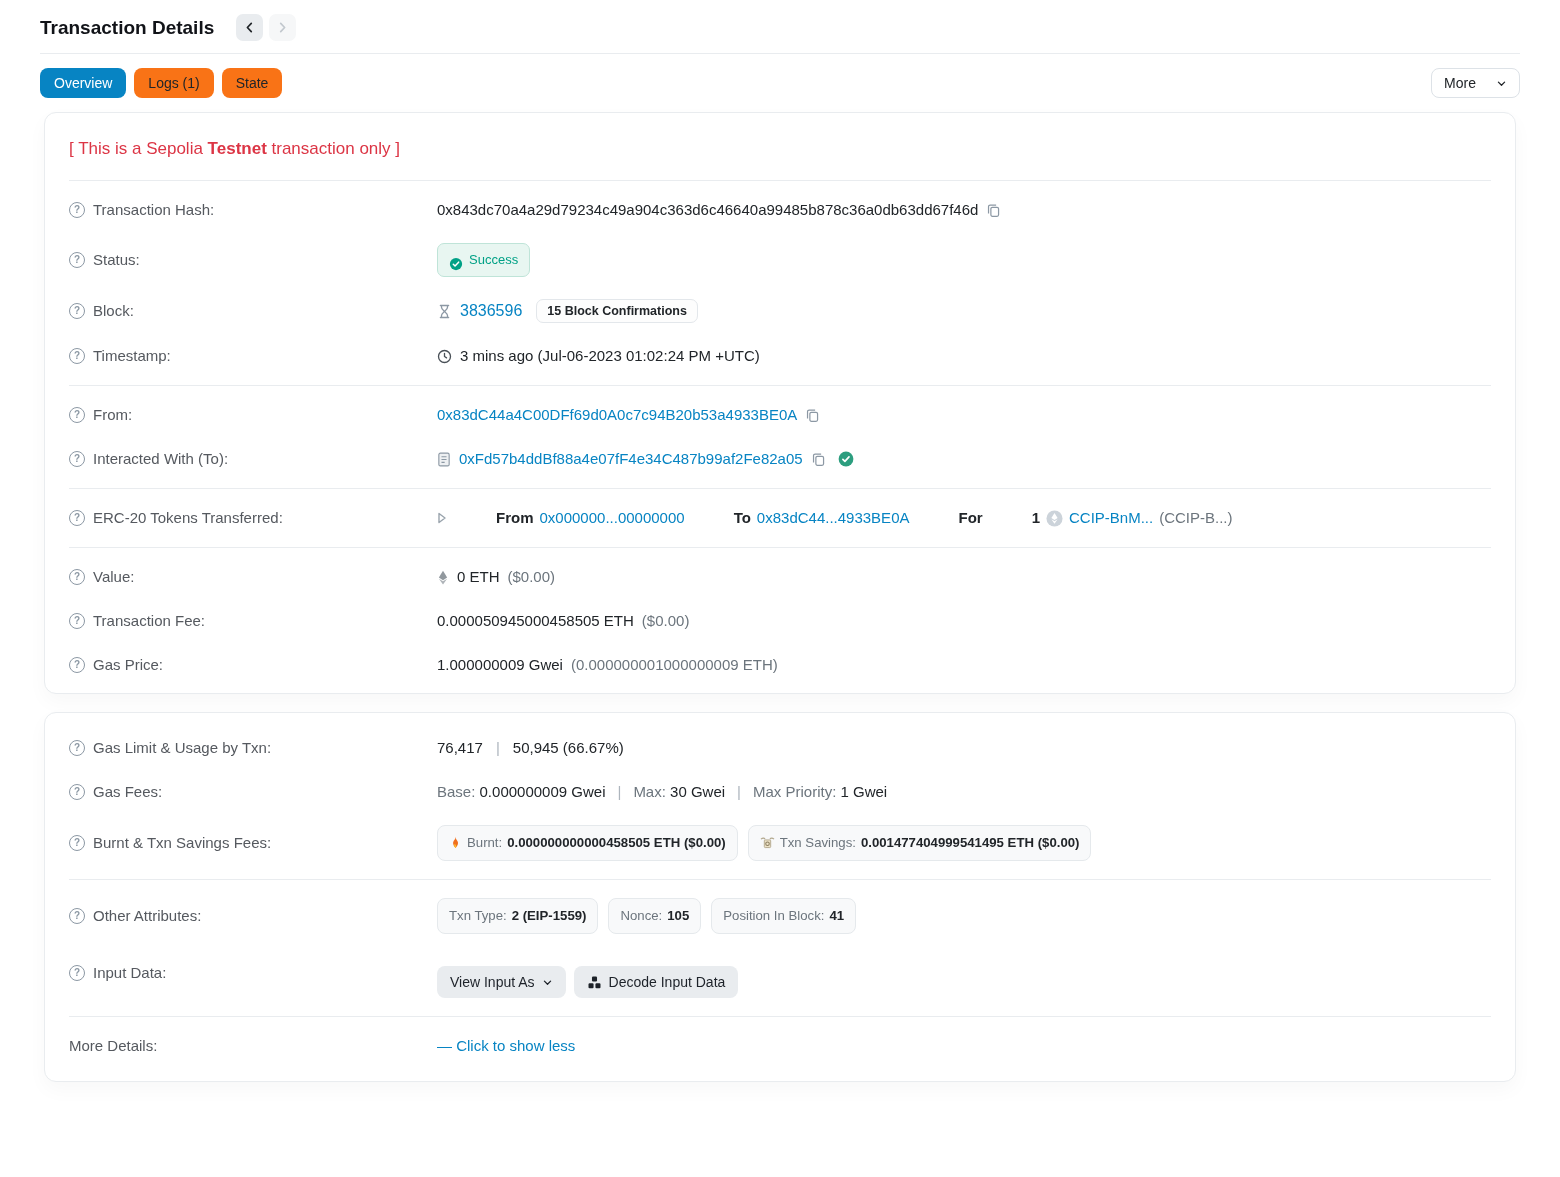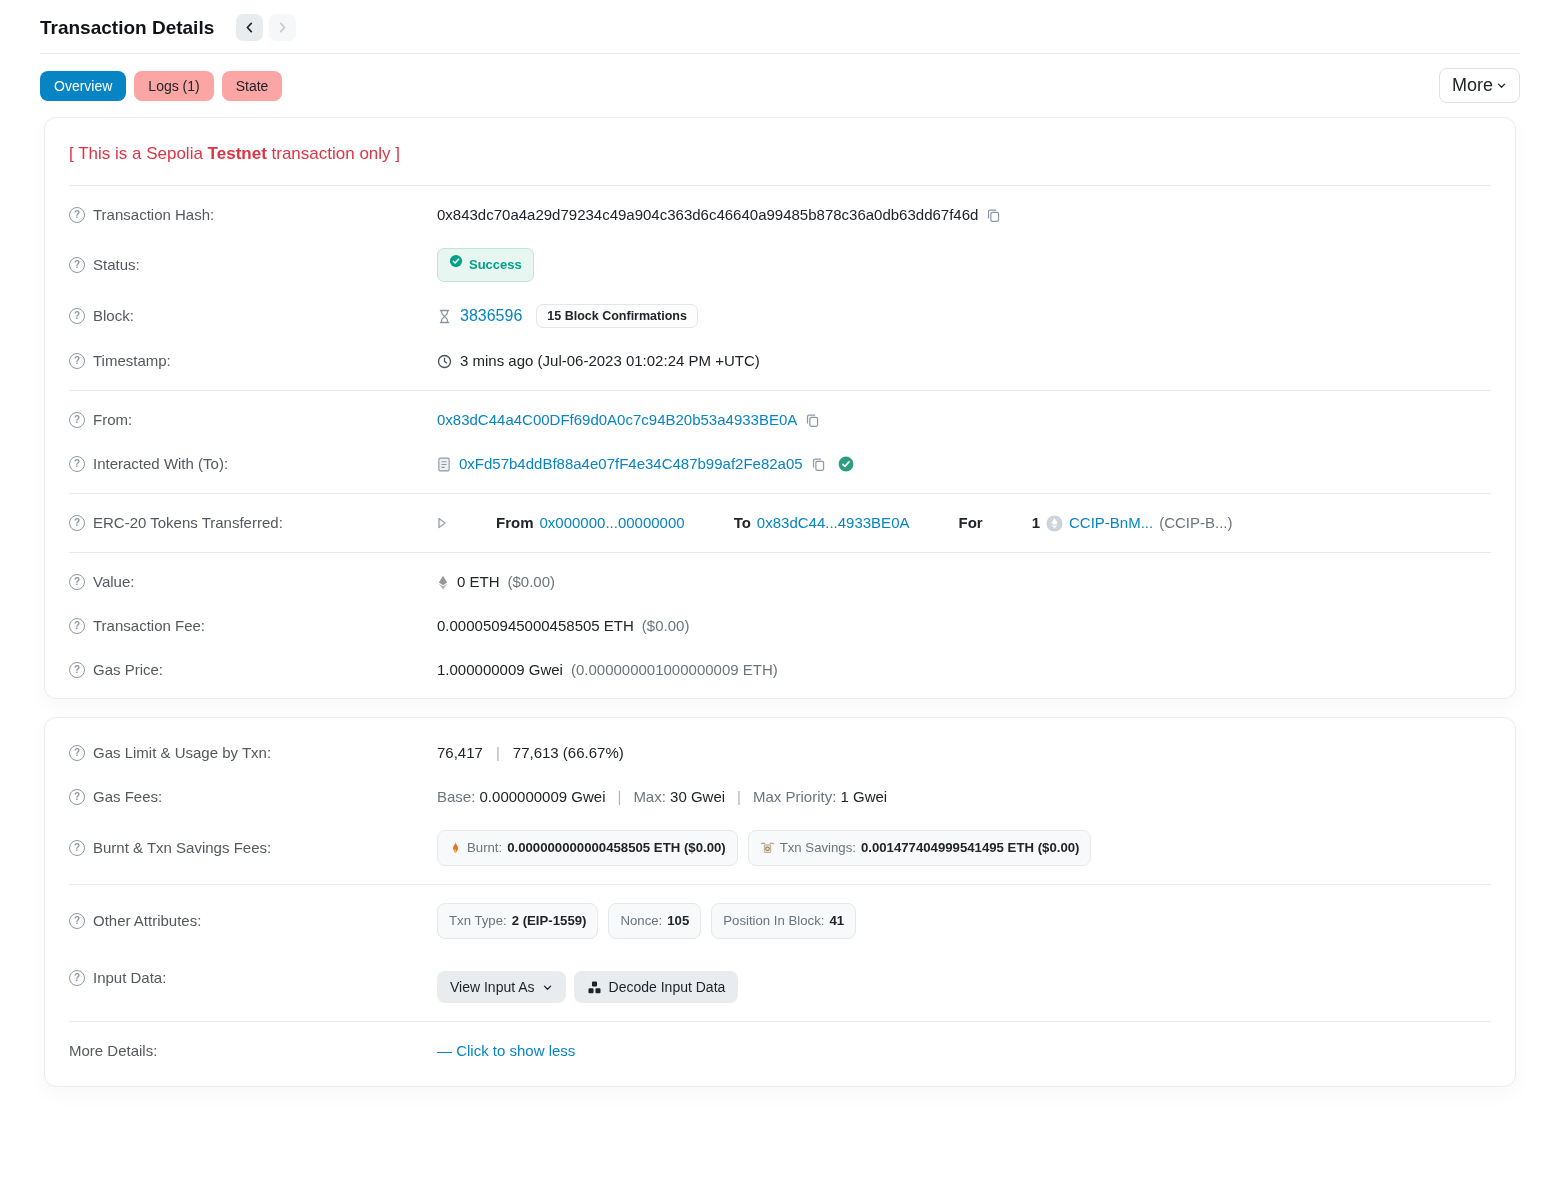--- a/index.html
+++ b/index.html
@@ -18,23 +18,23 @@
   .page-title { font-size: 19px; font-weight: 700; color:#111318; }
   .nav-btns { display:flex; gap:6px; }
   .nav-btn { width:27px; height:27px; border:none; border-radius:7px; display:flex; align-items:center; justify-content:center; cursor:pointer; }
   .nav-btn.prev { background:#e9ecef; color:#212529; }
   .nav-btn.next { background:#f6f7f8; color:#c2c8ce; }
   .header-rule { border:none; border-top:1px solid #e9ecef; margin:0 0 14px; }
 
   
   .tabs-row { display:flex; align-items:center; justify-content:space-between; margin-bottom:14px; }
   .tabs { display:flex; gap:8px; }
-  .tab { border:none; border-radius:8px; padding:7px 14px; font-size:14px; font-weight:500; cursor:pointer; background:#fca5a5; color:#212529; font-family:inherit; }
+  .tab { border:none; border-radius:8px; padding:7px 14px; font-size:14px; font-weight:500; cursor:pointer; background:#f97316; color:#212529; font-family:inherit; }
   .tab.active { background:#0784c3; color:#ffffff; }
-  .more-btn { background:#fff; border:1px solid #dde2e7; border-radius:8px; padding:6px 12px; font-size:18px; color:#212529; display:flex; align-items:center; gap:3px; cursor:pointer; font-family:inherit; }
+  .more-btn { background:#fff; border:1px solid #dde2e7; border-radius:8px; padding:6px 12px; font-size:14px; color:#212529; display:flex; align-items:center; gap:20px; cursor:pointer; font-family:inherit; }
 
   
   .card { background:#fff; border:1px solid #e9ecef; border-radius:12px; box-shadow:0 8px 20px rgba(0,0,0,.03); padding:6px 24px; margin:0 4px 18px; }
   .divider { border:none; border-top:1px solid #e9ecef; margin:7px 0; }
 
   .warning { padding:20px 0 14px; color:#dc3545; font-size:17px; }
   .warning b { font-weight:700; }
 
   .row { display:flex; align-items:center; padding:11px 0; line-height:22px; }
   .row.align-top { align-items:flex-start; }
@@ -42,21 +42,21 @@
   .row-label.no-icon { padding-left:0; color:#55595f; }
   .row-value { display:flex; align-items:center; gap:8px; flex-wrap:wrap; color:#212529; flex:1; min-width:0; }
 
   .qicon { width:16px; height:16px; border:1.4px solid #8c98a4; border-radius:50%; color:#8c98a4; font-size:10px; font-weight:700; display:inline-flex; align-items:center; justify-content:center; flex-shrink:0; cursor:default; }
 
   a.link { color:#0784c3; text-decoration:none; cursor:pointer; }
   .muted { color:#6c757d; }
   .sep { color:#adb5bd; margin:0 6px; }
   .icon-btn { background:none; border:none; color:#8c98a4; cursor:pointer; display:inline-flex; align-items:center; padding:0; }
 
-  .badge-success { display:inline-flex; align-items:flex-start; gap:6px; background:#e8f6f1; border:1px solid #bfe4d8; color:#00a186; border-radius:7px; padding:5px 11px; font-size:13px; font-weight:700; }
+  .badge-success { display:inline-flex; align-items:flex-end; gap:6px; background:#e8f6f1; border:1px solid #bfe4d8; color:#00a186; border-radius:7px; padding:5px 11px; font-size:13px; font-weight:400; }
   .badge-outline { display:inline-flex; align-items:center; background:#fdfdfd; border:1px solid #e3e7eb; border-radius:7px; padding:0 10px; font-size:12.5px; font-weight:700; color:#212529; margin-left:6px; }
   .pill { display:inline-flex; align-items:center; gap:5px; background:#f8f9fa; border:1px solid #e5e9ec; border-radius:8px; padding:6px 11px; font-size:13.2px; }
   .pill .plabel { color:#6c757d; }
   .pill .pvalue { color:#212529; font-weight:700; }
   .semibold { font-weight:600;margin-left:43px; }
 
   .input-data-box {
     width:100%; height:108px; resize:both;
     background:#f8f9fa; border:1px solid #e2e6ea; border-radius:8px;
     font-family:"DejaVu Sans Mono", monospace; font-size:13.5px; color:#3d434a;
@@ -302,21 +302,21 @@
   <div class="card">
 
     <div class="row" style="padding-top:18px">
       <div class="row-label">
         <span class="qicon">?</span>
         <span>Gas Limit &amp; Usage by Txn:</span>
       </div>
       <div class="row-value" style="gap:0">
         <span>76,417</span>
         <span class="sep" style="margin:0 13px">|</span>
-        <span>77,613 (66.67%)</span>
+        <span>50,945 (66.67%)</span>
       </div>
     </div>
 
     <div class="row">
       <div class="row-label">
         <span class="qicon">?</span>
         <span>Gas Fees:</span>
       </div>
       <div class="row-value" style="gap:0">
         <span class="muted">Base:</span>&nbsp;

